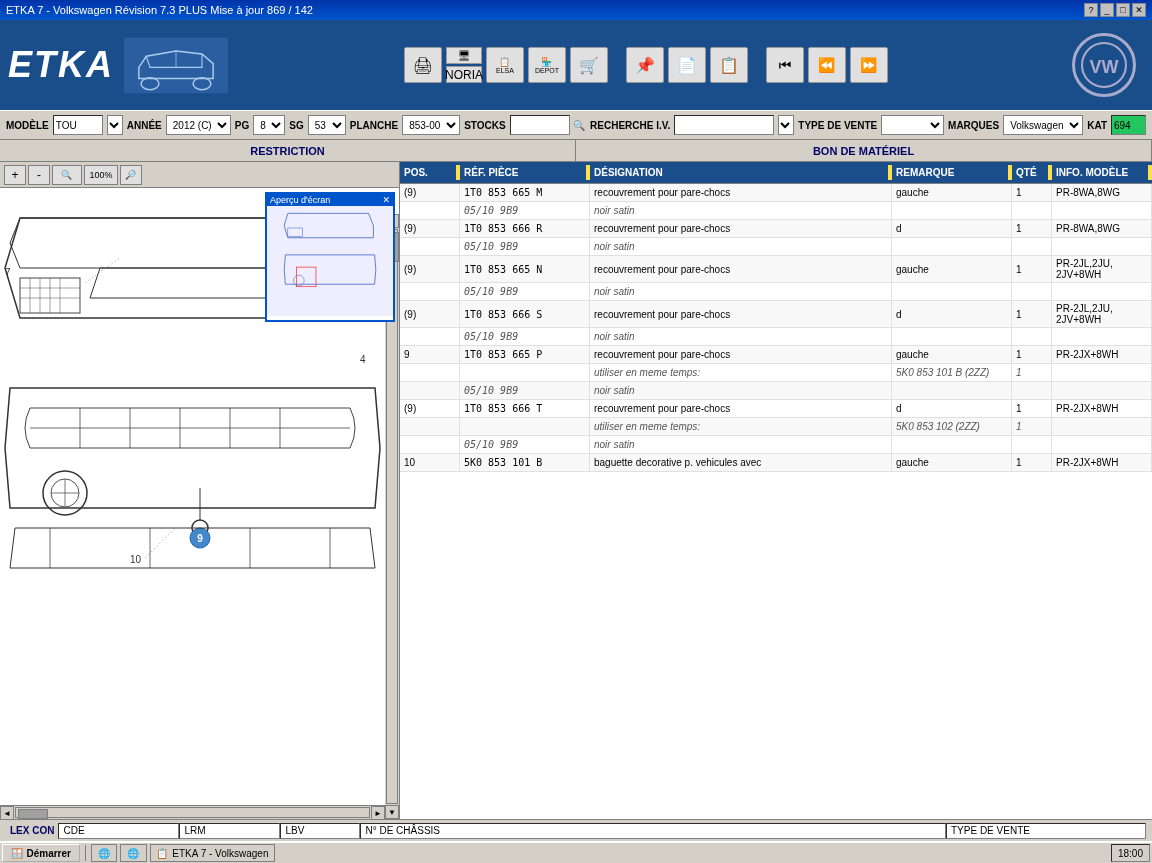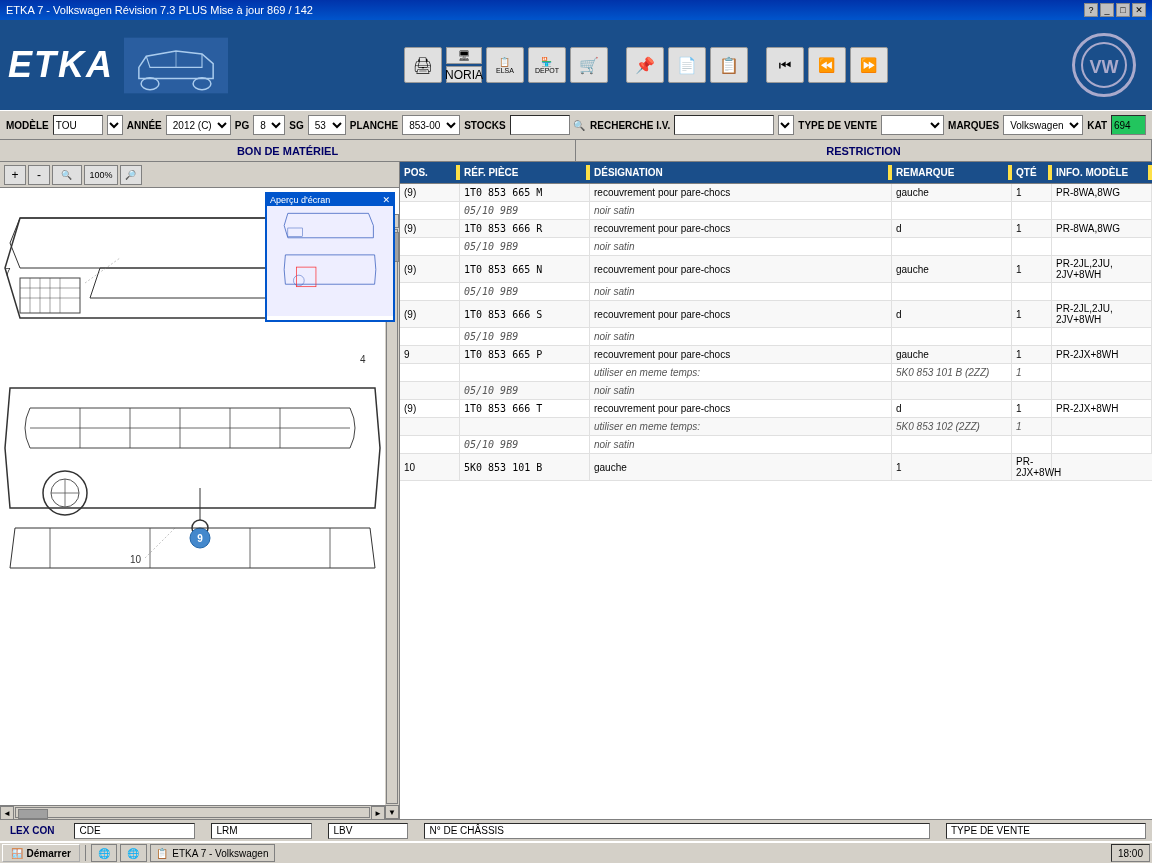--- a/index.html
+++ b/index.html
@@ -234,21 +234,21 @@
     #table-body::-webkit-scrollbar-thumb { background: #a0a0a0; border: 1px solid #808080; }
 
     
     #bottombar {
       background: #d4d0c8;
       border-top: 1px solid #808080;
       display: flex;
       align-items: center;
       height: 22px;
       padding: 0 6px;
-      gap: 16px;
+      gap: 0;
     }
     .bottom-item {
       font-size: 10px;
       border: 1px inset #808080;
       background: white;
       height: 16px;
       padding: 0 4px;
       display: flex; align-items: center;
     }
     .bottom-label {
@@ -413,22 +413,22 @@
   <select class="filter-select" style="width:80px;"><option></option></select>
 
   <span class="filter-label">MARQUES</span>
   <select class="filter-select" style="width:90px;"><option>Volkswagen</option></select>
 
   <span class="filter-label">KAT</span>
   <input class="filter-input" value="694" style="width: 35px; background: #22c55e;">
 </div>
 
 <div id="sectionbar">
+  <div class="section-tab">RESTRICTION</div>
   <div class="section-tab">BON DE MATÉRIEL</div>
-  <div class="section-tab">RESTRICTION</div>
 </div>
 
 <div id="main">
 
   <div id="left-panel">
     <div id="zoom-toolbar">
       <div class="zoom-btn">+</div>
       <div class="zoom-btn">-</div>
       <div class="zoom-btn" style="width:30px;font-size:9px;">🔍</div>
       <div class="zoom-btn" style="width:34px;font-size:9px;">100%</div>
@@ -653,20 +653,21 @@
           <div class="td-cell" style="color: rgb(85, 85, 85); font-style: italic;"></div>
           <div class="td-cell part-ref" style="color: rgb(85, 85, 85); font-style: italic;">05/10    9B9</div>
           <div class="td-cell" style="color: rgb(85, 85, 85); font-style: italic;">noir satin</div>
           <div class="td-cell" style="color: rgb(85, 85, 85); font-style: italic;"></div>
           <div class="td-cell" style="color: rgb(85, 85, 85); font-style: italic;"></div>
           <div class="td-cell" style="color: rgb(85, 85, 85); font-style: italic;"></div>
         </div>
         <div class="table-row">
           <div class="td-cell">10</div>
           <div class="td-cell part-ref">5K0 853 101 B</div>
+          <div class="td-cell">baguette decorative p. vehicules avec</div>
           <div class="td-cell">gauche</div>
           <div class="td-cell">1</div>
           <div class="td-cell">PR-2JX+8WH</div>
         </div>
       </div>
   </div>
 
 </div>
 
 <div id="bottombar">

